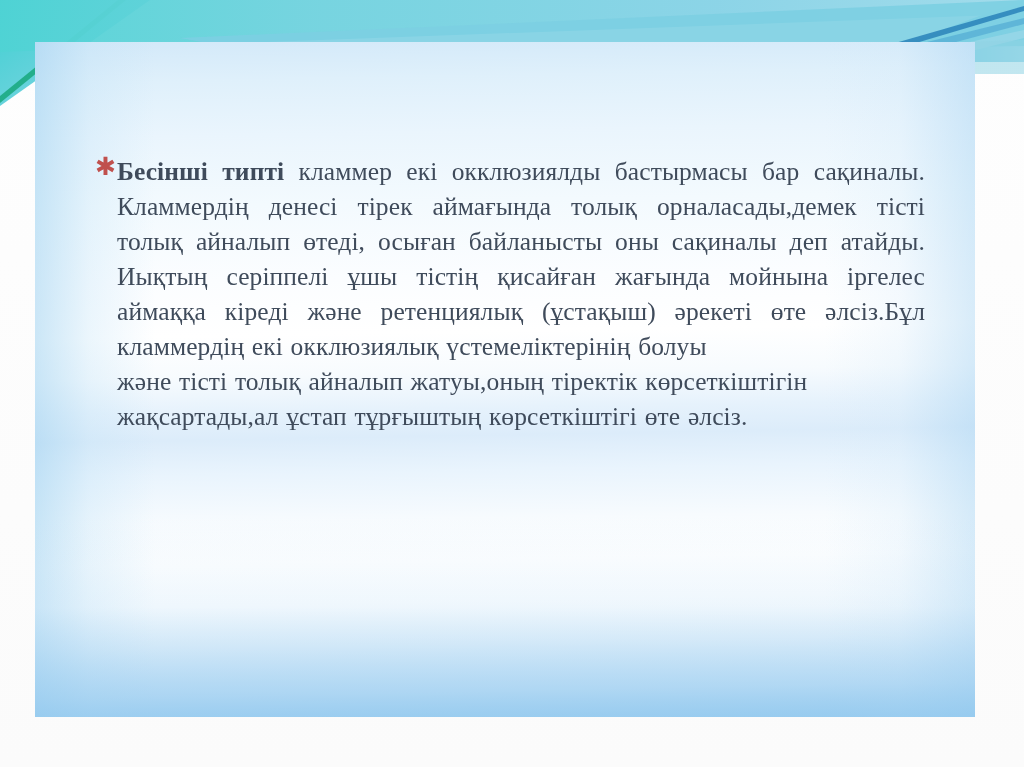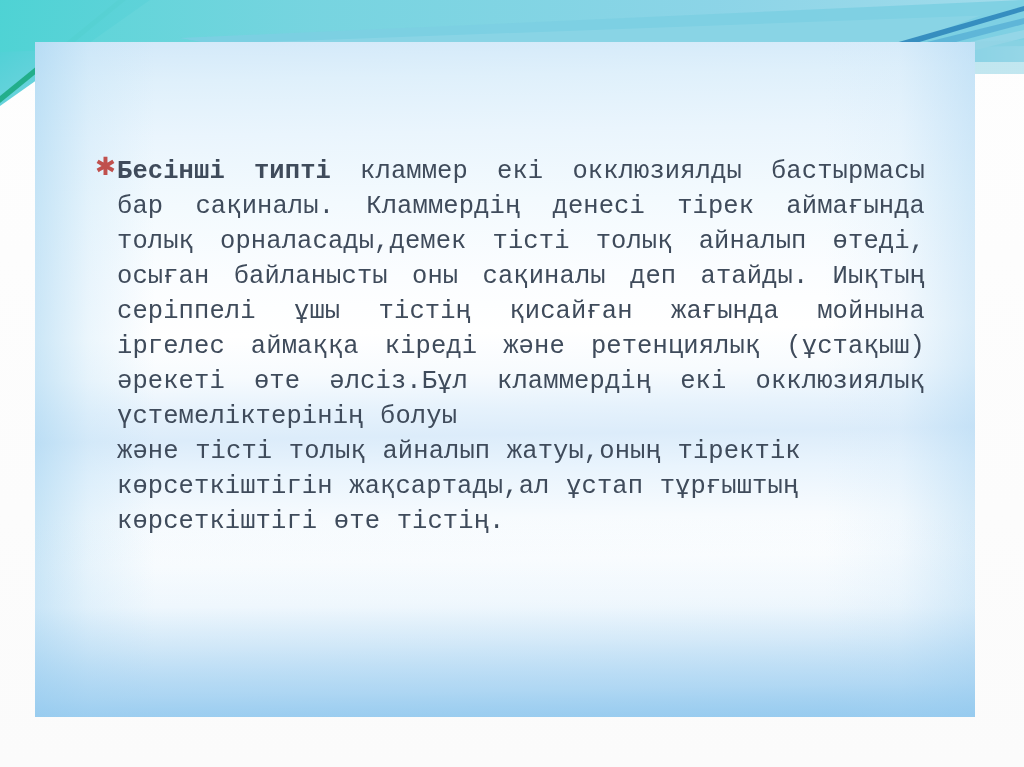--- a/index.html
+++ b/index.html
@@ -117,21 +117,21 @@
 
   .para {
     margin: 0;
     color: #3f4b5b;
     font-size: 25.5px;
     line-height: 35px;
     letter-spacing: 0.1px;
     word-spacing: 1.2px;
     text-align: justify;
     text-justify: inter-word;
-    font-family: Liberation Mono, monospace;
+    font-family: Liberation Serif, serif;
     font-weight: 400;
   }
   .para .lead {
     font-weight: 700;
   }
   
   .para-final {
     text-align: left;
   }
 </style>
@@ -179,18 +179,18 @@
 
   <div class="content-panel">
     <div class="panel-left-tint"></div>
     <div class="panel-right-tint"></div>
     <div class="panel-bottom-tint"></div>
 
     <div class="body-block">
       <div class="bullet-row">
         <span class="bullet-marker">✱</span>
         <p class="para"><span class="lead">Бесінші типті</span><span> кламмер екі окклюзиялды  бастырмасы бар сақиналы. Кламмердің денесі тірек аймағында толық орналасады,демек тісті  толық айналып  өтеді, осыған байланысты  оны  сақиналы деп атайды. Иықтың серіппелі ұшы  тістің  қисайған  жағында  мойнына  іргелес аймаққа кіреді  және ретенциялық (ұстақыш) әрекеті өте әлсіз.Бұл кламмердің  екі  окклюзиялық  үстемеліктерінің  болуы</span></p>
-        <p class="para para-final">және  тісті  толық айналып  жатуы,оның тіректік көрсеткіштігін  жақсартады,ал ұстап  тұрғыштың көрсеткіштігі  өте тістің.</p>
+        <p class="para para-final">және  тісті  толық айналып  жатуы,оның тіректік көрсеткіштігін  жақсартады,ал ұстап  тұрғыштың көрсеткіштігі  өте әлсіз.</p>
       </div>
     </div>
   </div>
 
 </div>
 
 </body></html>

